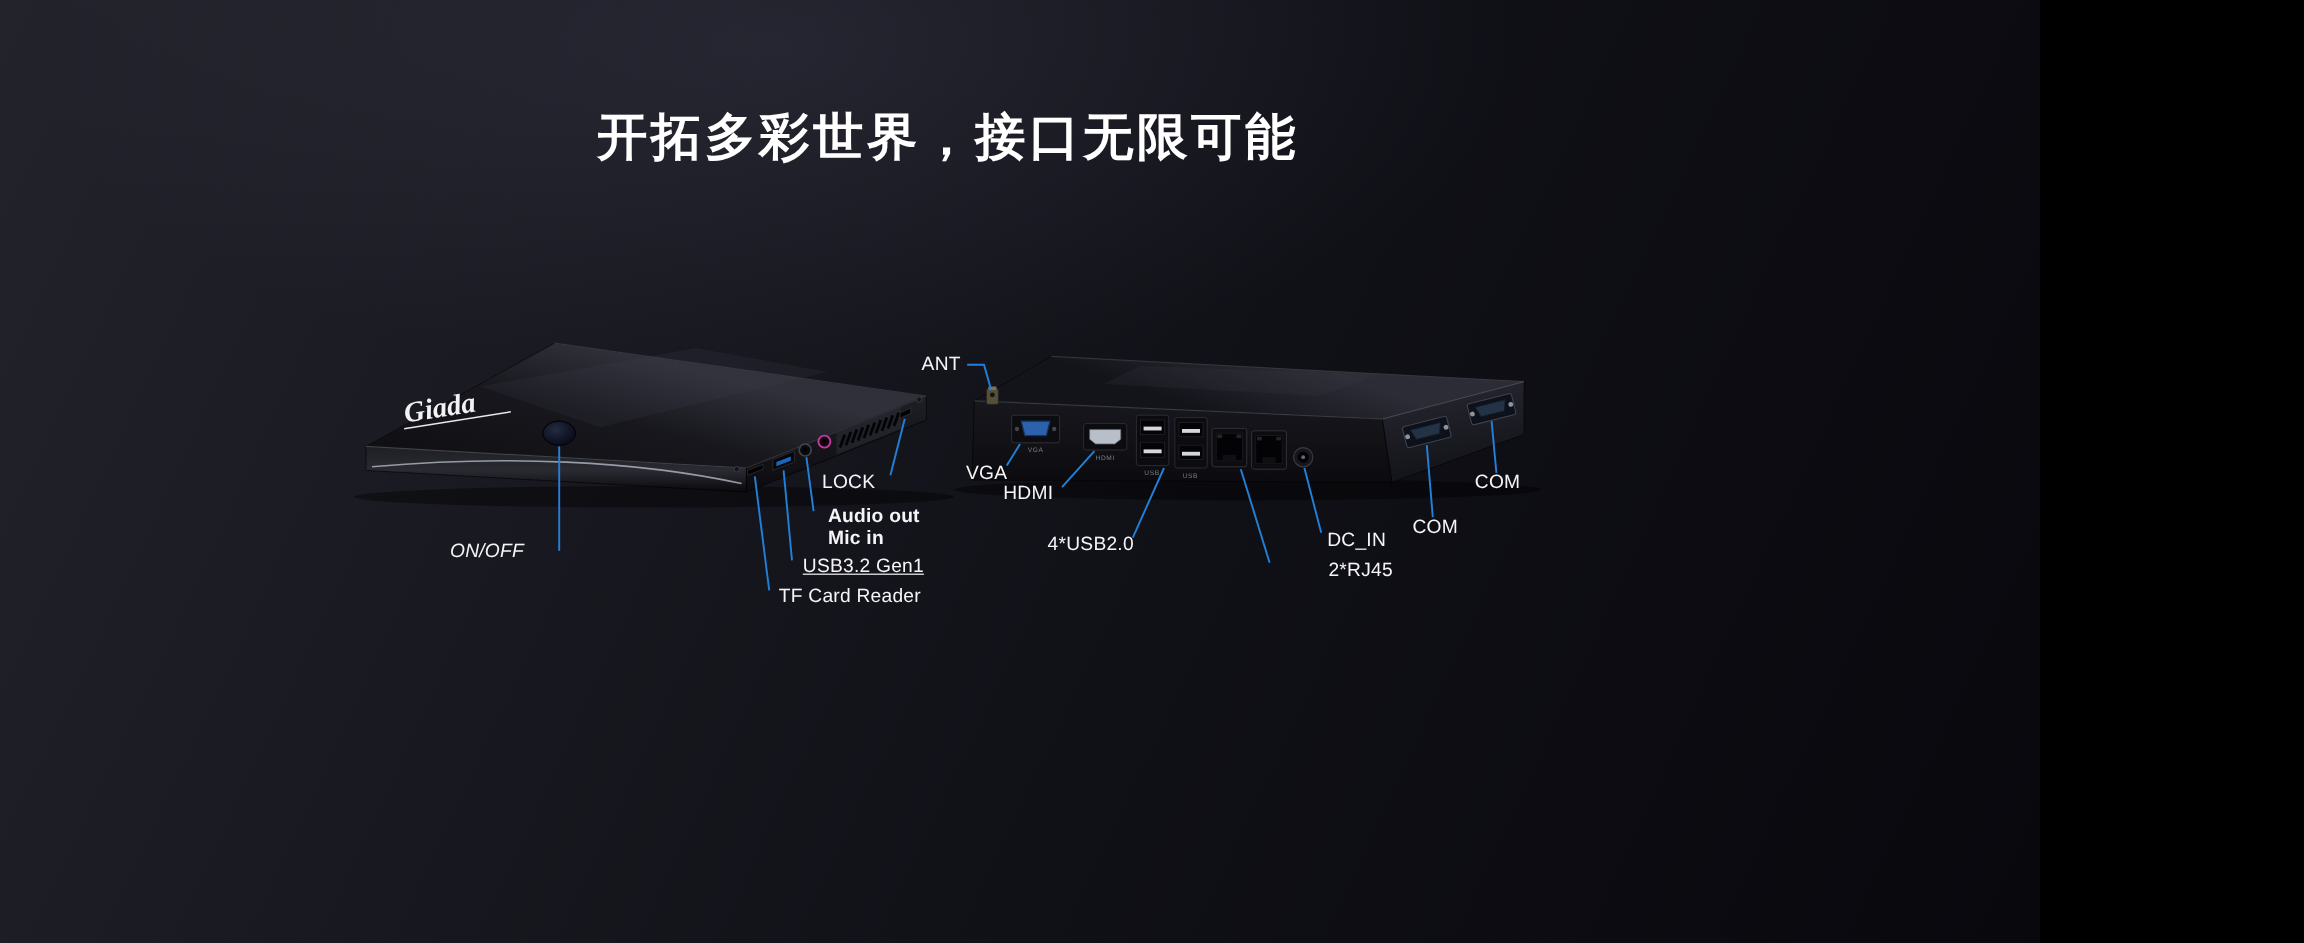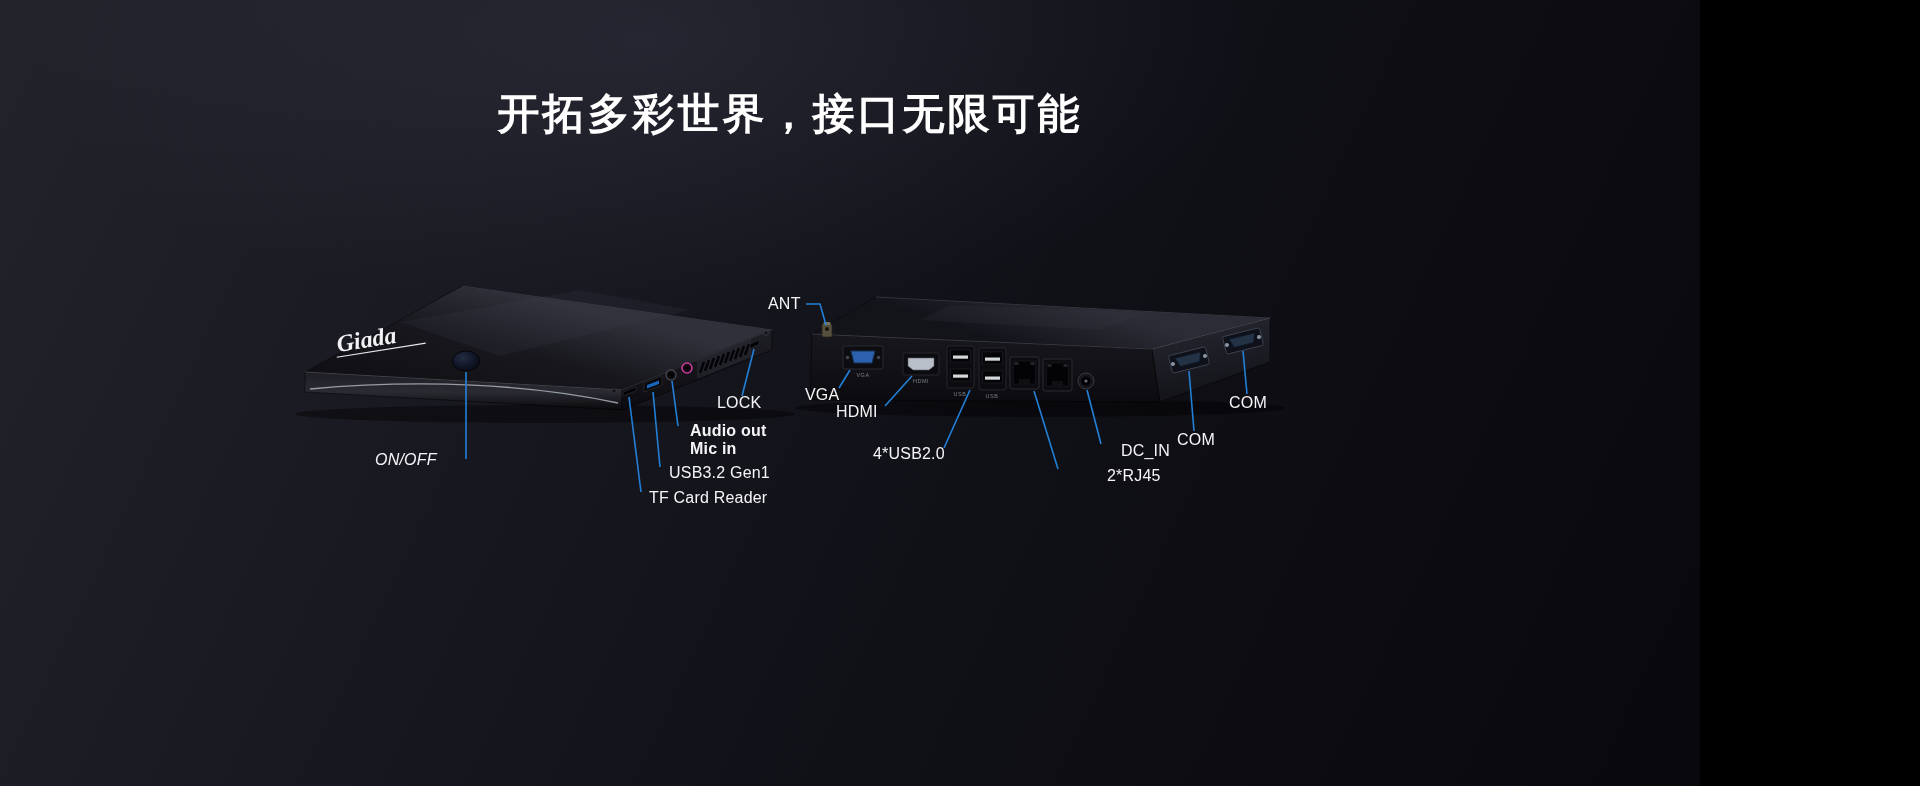--- a/index.html
+++ b/index.html
@@ -224,29 +224,29 @@
       <line x1="970" y1="390" x2="944" y2="448"></line>
       <line x1="1034" y1="391" x2="1058" y2="469"></line>
       <line x1="1087" y1="390" x2="1101" y2="444"></line>
       <line x1="1189" y1="371" x2="1194" y2="431"></line>
       <line x1="1243" y1="351" x2="1247" y2="394"></line>
     </g>
   </svg>
 
   <div class="callout-label" style="left:375px; top:451px;font-style:italic;">ON/OFF</div>
   <div class="callout-label" style="left:649px; top:489px;">TF Card Reader</div>
-  <div class="callout-label" style="left:669px; top:464px;">USB3.2 Gen1</div>
+  <div class="callout-label" style="left:669px; top:464px;text-decoration:underline;">USB3.2 Gen1</div>
   <div class="callout-label" style="left:690px; top:422px;">
     <span>Audio out</span>
     <span>Mic in</span>
   </div>
-  <div class="callout-label" style="left:717px; top:394px;">LOCK</div>
+  <div class="callout-label" style="left:685px; top:394px;">LOCK</div>
 
   <div class="callout-label" style="left:768px; top:295px;">ANT</div>
   <div class="callout-label" style="left:805px; top:386px;">VGA</div>
   <div class="callout-label" style="left:836px; top:403px;">HDMI</div>
   <div class="callout-label" style="left:873px; top:445px;">4*USB2.0</div>
   <div class="callout-label" style="left:1107px; top:467px;">2*RJ45</div>
-  <div class="callout-label" style="left:1106px; top:442px;margin-left:15px;">DC_IN</div>
+  <div class="callout-label" style="left:1106px; top:442px;">DC_IN</div>
   <div class="callout-label" style="left:1177px; top:431px;">COM</div>
   <div class="callout-label" style="left:1229px; top:394px;">COM</div>
 
 </div>
 
 </body></html>

